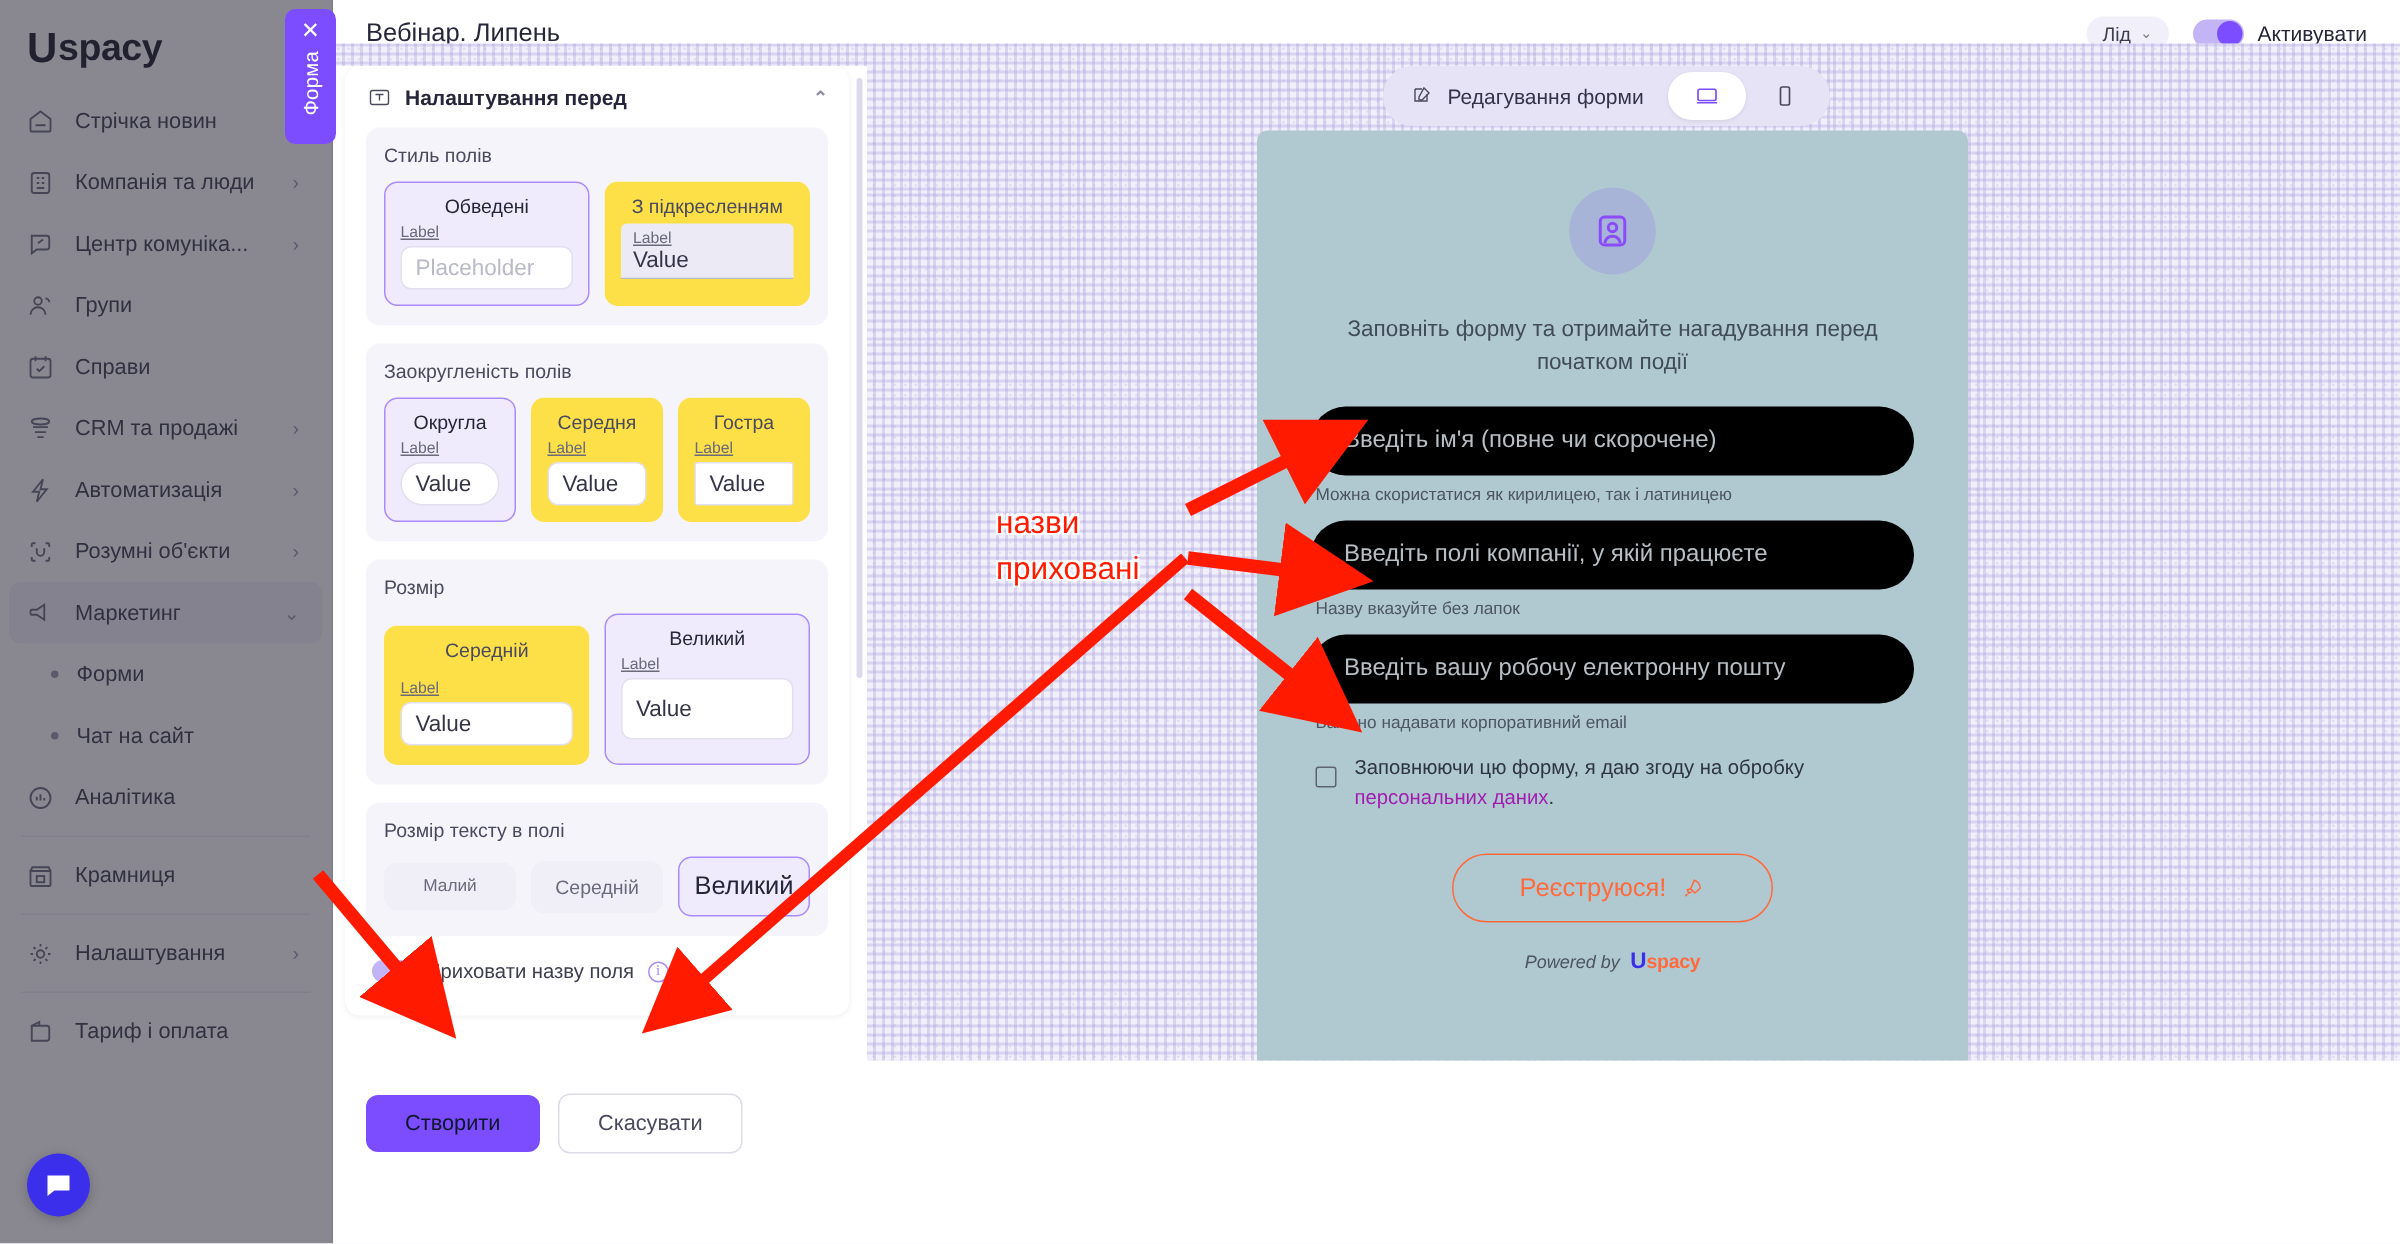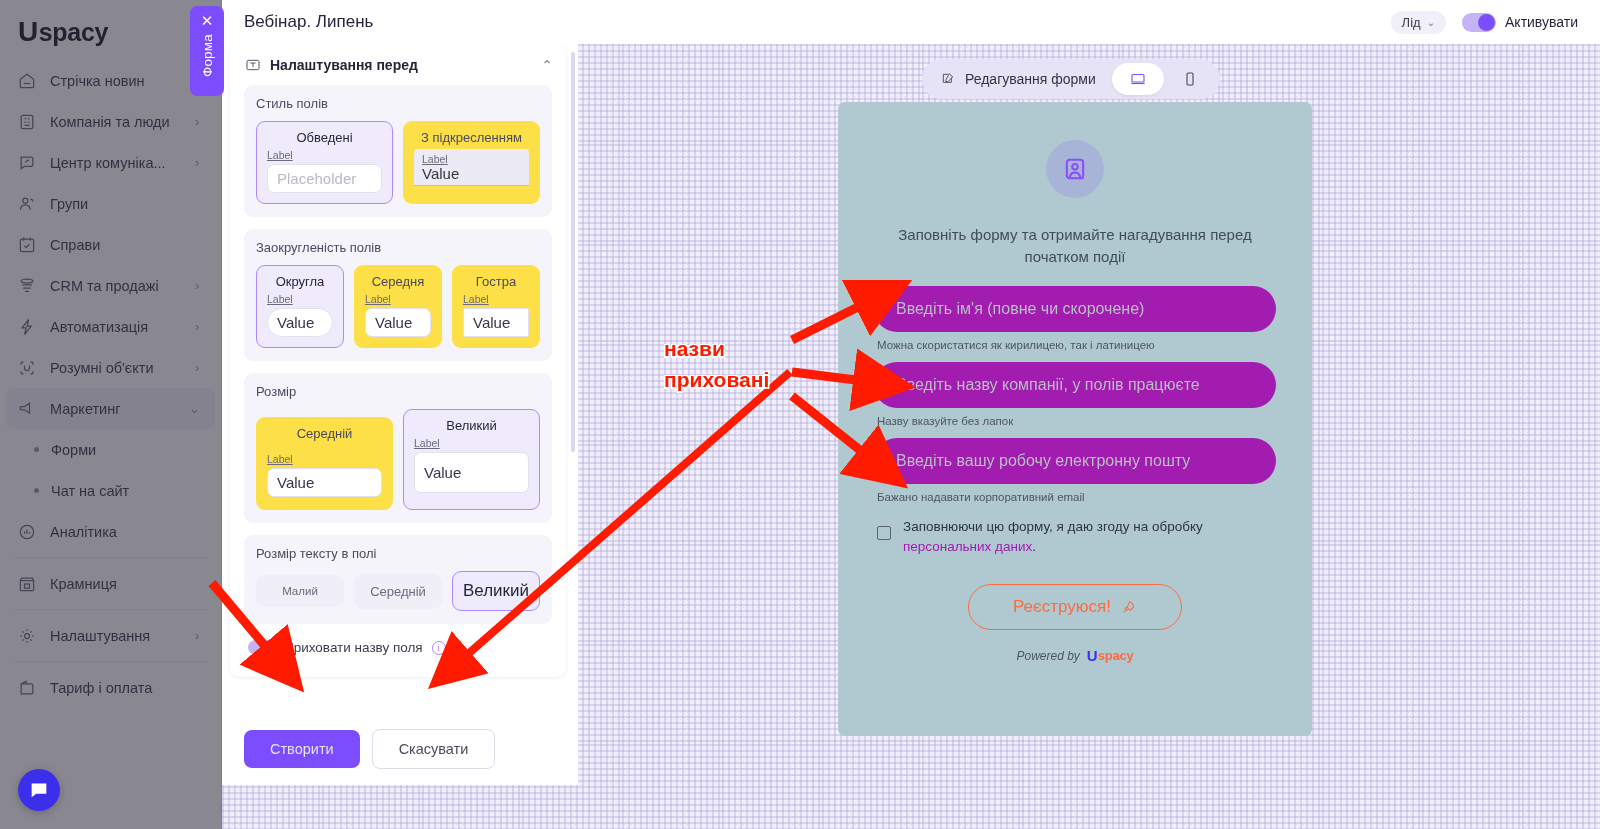--- a/index.html
+++ b/index.html
@@ -93,21 +93,21 @@
     position:relative;
   }
   .toggle .knob {
     position:absolute; right:1px; top:1px; width:17px; height:17px;
     border-radius:50%; background:#7c4dff;
   }
   .activate-lbl { font-size:14px; color:#26263a; }
 
   
   .canvas {
-    position:absolute; left:0; top:44px; width:1378px; height:785px;
+    position:absolute; left:0; top:29px; width:1378px; height:678px;
     background-color:#f1effa;
     background-image:
       repeating-linear-gradient(to right, rgba(160,150,215,0.30) 0 2px, transparent 2px 6px),
       repeating-linear-gradient(to bottom, rgba(160,150,215,0.30) 0 2px, transparent 2px 6px);
     background-size: 100px 100px, 100px 100px;
     background-position: 0 0, 0 0;
     overflow:hidden;
     text-decoration:underline;
   }
   .canvas::before{
@@ -199,21 +199,21 @@
 
   .panel-scrollbar {
     position:absolute; right:3px; top:8px; width:4px; height:400px;
     background:#ddd9ec; border-radius:3px; cursor:pointer;
   }
   .panel-foot {
     height:72px; display:flex; align-items:center; gap:12px;
     padding:0 0 0 22px; background:#fff;
   }
   .btn-primary {
-    background:#7c4dff; color:#e5e5e5; border:none; border-radius:8px;
+    background:#7c4dff; color:#0f172a; border:none; border-radius:8px;
     padding:11px 26px; font-size:14.5px; cursor:pointer; font-family:inherit;
   }
   .btn-ghost {
     background:#fff; color:#4a4a5e; border:1px solid #dedce9; border-radius:8px;
     padding:11px 26px; font-size:14.5px; cursor:pointer; font-family:inherit;
   }
 
   
   .preview-toolbar {
     position:absolute; left:700px; top:15px; z-index:12;
@@ -240,21 +240,21 @@
   }
   .avatar-circle {
     width:58px; height:58px; border-radius:50%;
     background:rgba(124,77,255,0.16);
     margin:0 auto 26px; display:flex; align-items:center; justify-content:center;
   }
   .avatar-circle svg { width:28px; height:28px; stroke:#8b4bfb; stroke-width:1.7; fill:none; }
   .form-title { text-align:center; font-size:21px; color:#2d3540; margin-bottom:8px; }
   .form-sub { text-align:center; font-size:15px; color:#414c58; line-height:1.45; margin-bottom:18px; }
   .f-input {
-    background:#a21caf; border-radius:26px; height:46px;
+    background:#000000; border-radius:26px; height:46px;
     display:flex; align-items:center; padding:0 22px;
     font-size:16px; color:#b8bfc4;
   }
   .f-hint { font-size:11.5px; color:#4d5560; margin:7px 0 11px 3px; }
   .consent { display:flex; align-items:flex-start; gap:12px; margin:14px 0 0 3px; }
   .cbox {
     width:14px; height:14px; border:1.4px solid #5d6570; border-radius:2px;
     background:transparent; flex:0 0 14px; margin-top:9px; cursor:pointer;
   }
   .consent-txt { font-size:13.5px; color:#2d3540; line-height:1.55; }
@@ -270,21 +270,21 @@
     display:flex; align-items:center; justify-content:center; gap:7px;
     margin-top:18px; font-size:12px; font-style:italic; color:#4d5560;
   }
   .pw-logo { display:flex; align-items:center; gap:0px; font-style:normal; }
   .pw-u { color:#3c2fec; font-weight:700; font-size:15px; line-height:1; }
   .pw-t { color:#ff6a3d; font-weight:600; font-size:13px; letter-spacing:-0.2px; }
 
   
   .anno-layer { position:absolute; left:0; top:0; width:1600px; height:829px; z-index:80; pointer-events:none; }
   .anno-text {
-    position:absolute; color:#ff1a00; font-weight:700; font-size:21px;
+    position:absolute; color:#ff1a00; font-weight:400; font-size:21px;
     text-shadow: 1.5px 1.5px 0 #fff, -1.5px -1.5px 0 #fff, 1.5px -1.5px 0 #fff, -1.5px 1.5px 0 #fff;
     white-space:nowrap;
   }
 </style>
 </head>
 <body>
 
 <div id="root">
 
   <div class="sidebar">
@@ -513,21 +513,21 @@
           </svg>
         </div>
         <div class="form-sub">Заповніть форму та отримайте нагадування перед початком події</div>
 
         <div class="f-input">
           <span>Введіть ім'я (повне чи скорочене)</span>
         </div>
         <div class="f-hint">Можна скористатися як кирилицею, так і латиницею</div>
 
         <div class="f-input">
-          <span>Введіть назву компанії, у полів працюєте</span>
+          <span>Введіть полі компанії, у якій працюєте</span>
         </div>
         <div class="f-hint">Назву вказуйте без лапок</div>
 
         <div class="f-input">
           <span>Введіть вашу робочу електронну пошту</span>
         </div>
         <div class="f-hint">Бажано надавати корпоративний email</div>
 
         <div class="consent">
           <div class="cbox"></div>

